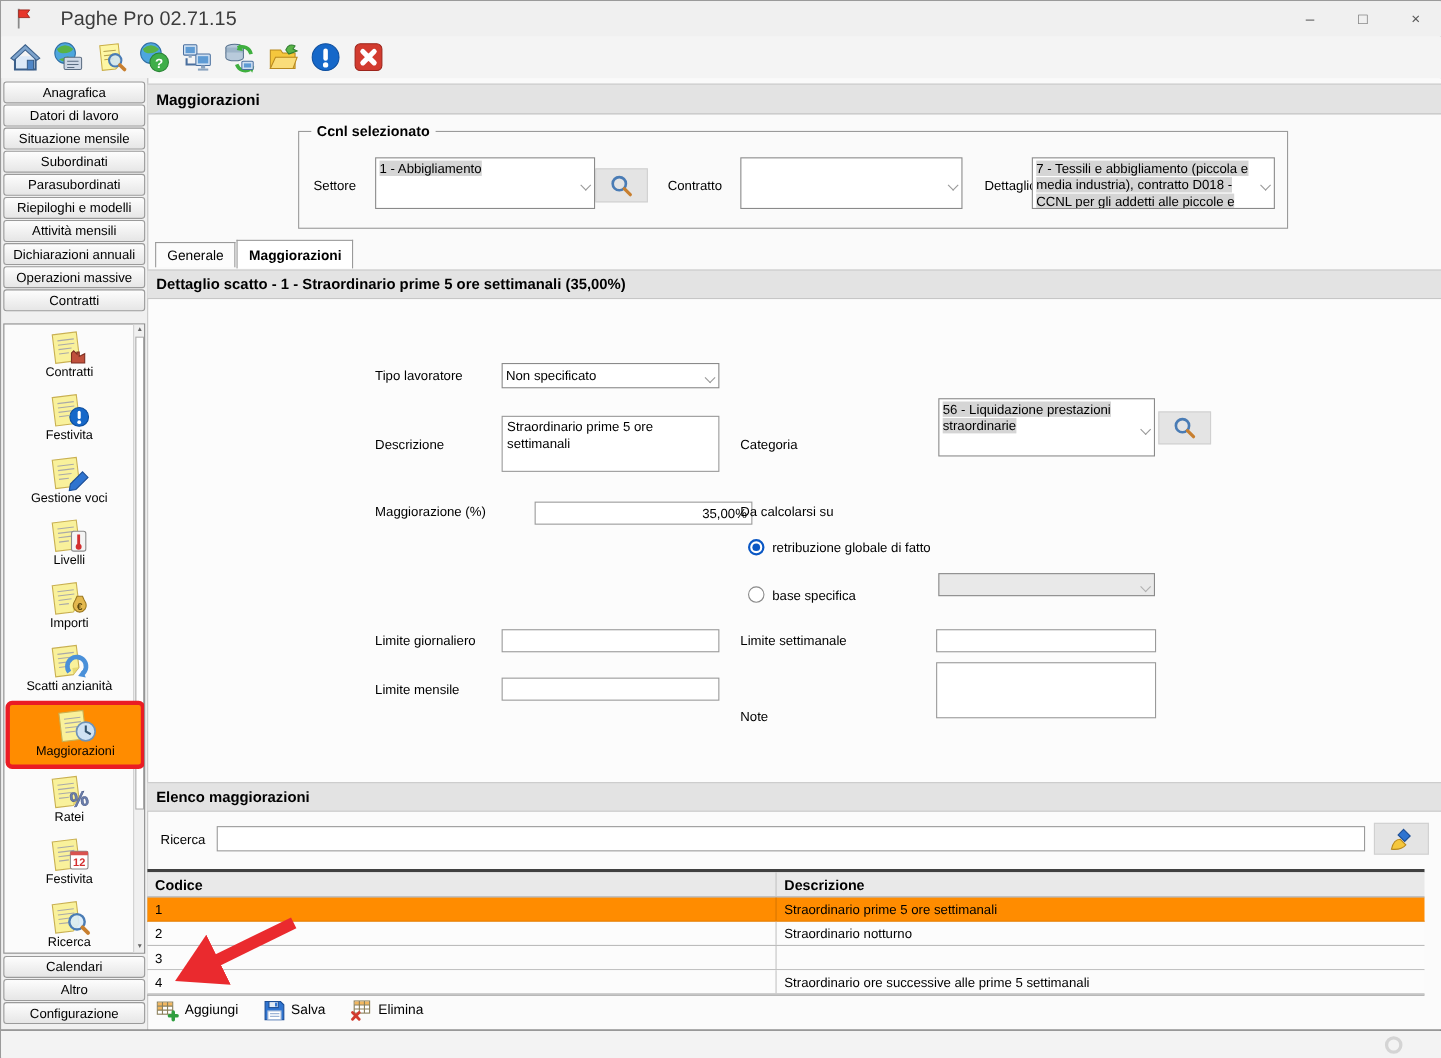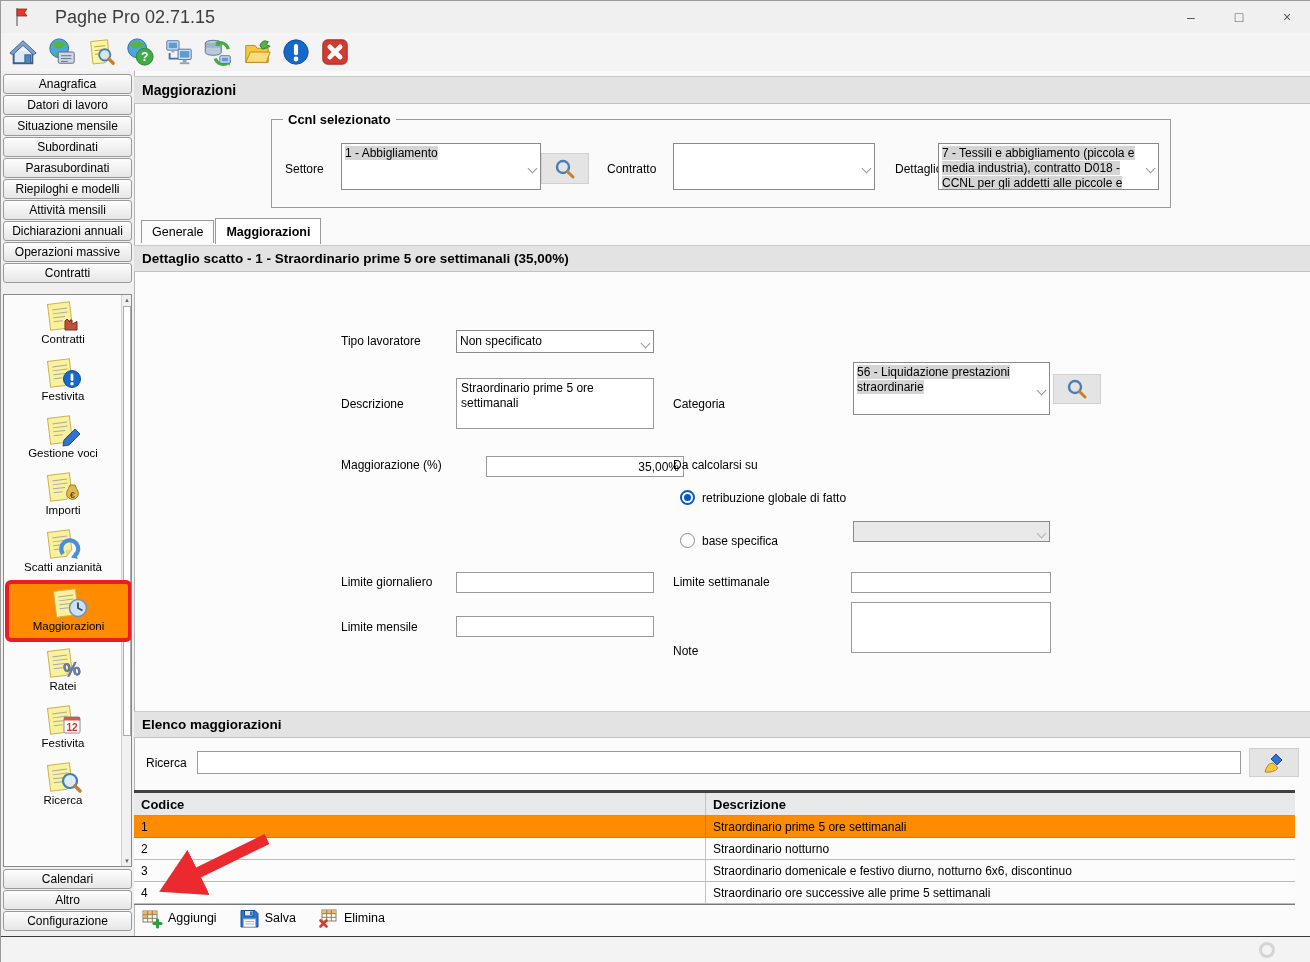--- a/index.html
+++ b/index.html
@@ -266,20 +266,36 @@
         <div class="icon-item">
           <span class="note-icon"><svg viewBox="0 0 40 34">
               <g transform="rotate(-7 17 17)">
                 <path d="M6 4 h22 v20 l-6 6 H6 Z" fill="#f9f19b" stroke="#c9b052"></path>
                 <path d="M22 30 l6 -6 h-6 Z" fill="#e8da72"></path>
                 <line x1="10" y1="10" x2="25" y2="10" stroke="#a9a9a9"></line>
                 <line x1="10" y1="14" x2="25" y2="14" stroke="#a9a9a9"></line>
                 <line x1="10" y1="18" x2="22" y2="18" stroke="#a9a9a9"></line>
                 <line x1="10" y1="22" x2="19" y2="22" stroke="#a9a9a9"></line>
               </g>
+              <rect x="22" y="13" width="13" height="18" rx="2" fill="#f4f4f4" stroke="#8a8a8a"></rect>
+              <line x1="28.5" y1="16" x2="28.5" y2="25" stroke="#d32f2f" stroke-width="2.6"></line>
+              <circle cx="28.5" cy="27" r="2.7" fill="#d32f2f"></circle>
+            </svg></span>
+          <span class="icon-label">Livelli</span>
+        </div>
+        <div class="icon-item">
+          <span class="note-icon"><svg viewBox="0 0 40 34">
+              <g transform="rotate(-7 17 17)">
+                <path d="M6 4 h22 v20 l-6 6 H6 Z" fill="#f9f19b" stroke="#c9b052"></path>
+                <path d="M22 30 l6 -6 h-6 Z" fill="#e8da72"></path>
+                <line x1="10" y1="10" x2="25" y2="10" stroke="#a9a9a9"></line>
+                <line x1="10" y1="14" x2="25" y2="14" stroke="#a9a9a9"></line>
+                <line x1="10" y1="18" x2="22" y2="18" stroke="#a9a9a9"></line>
+                <line x1="10" y1="22" x2="19" y2="22" stroke="#a9a9a9"></line>
+              </g>
               <path d="M27 15 h5 l1.5 3.5 c5 7.5 -1.5 11 -4 11 s-9 -3.5 -4 -11 Z" fill="#e3b84e" stroke="#9c7a22"></path>
               <text x="29.6" y="27.5" font-size="9" font-weight="bold" fill="#5d4a10" text-anchor="middle" font-family="Liberation Sans, sans-serif">€</text>
             </svg></span>
           <span class="icon-label">Importi</span>
         </div>
         <div class="icon-item">
           <span class="note-icon"><svg viewBox="0 0 40 34">
               <g transform="rotate(-7 17 17)">
                 <path d="M6 4 h22 v20 l-6 6 H6 Z" fill="#f9f19b" stroke="#c9b052"></path>
                 <path d="M22 30 l6 -6 h-6 Z" fill="#e8da72"></path>
@@ -461,21 +477,20 @@
   <div class="trow selected">
         <div class="c1">1</div>
         <div class="c2">Straordinario prime 5 ore settimanali</div>
       </div>
       <div class="trow">
         <div class="c1">2</div>
         <div class="c2">Straordinario notturno</div>
       </div>
       <div class="trow">
         <div class="c1">3</div>
-        <div class="c2">Straordinario domenicale e festivo diurno, notturno 6x6, discontinuo</div>
       </div>
       <div class="trow">
         <div class="c1">4</div>
         <div class="c2">Straordinario ore successive alle prime 5 settimanali</div>
       </div>
     </div>
 
   <div class="actions" id="actions">
       <div class="act-btn">
         <span style="display:inline-flex">

